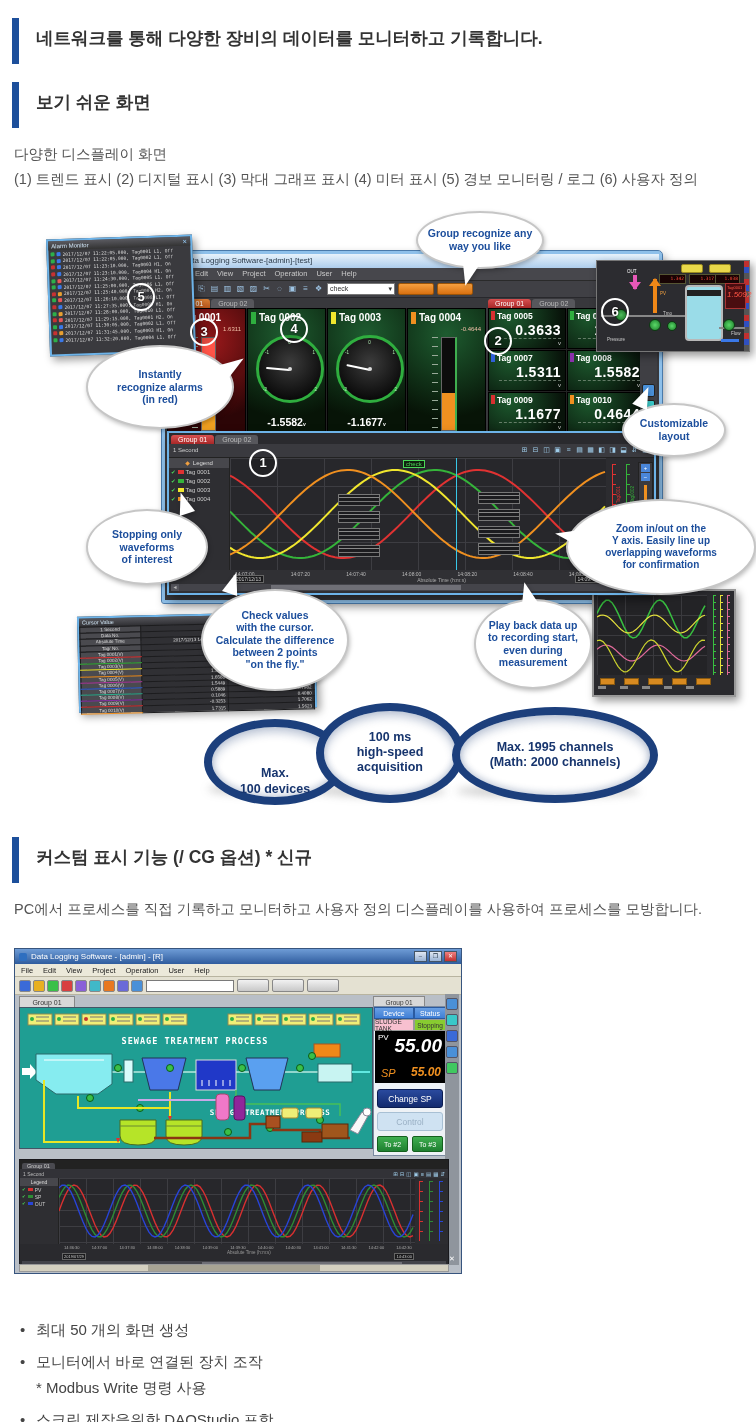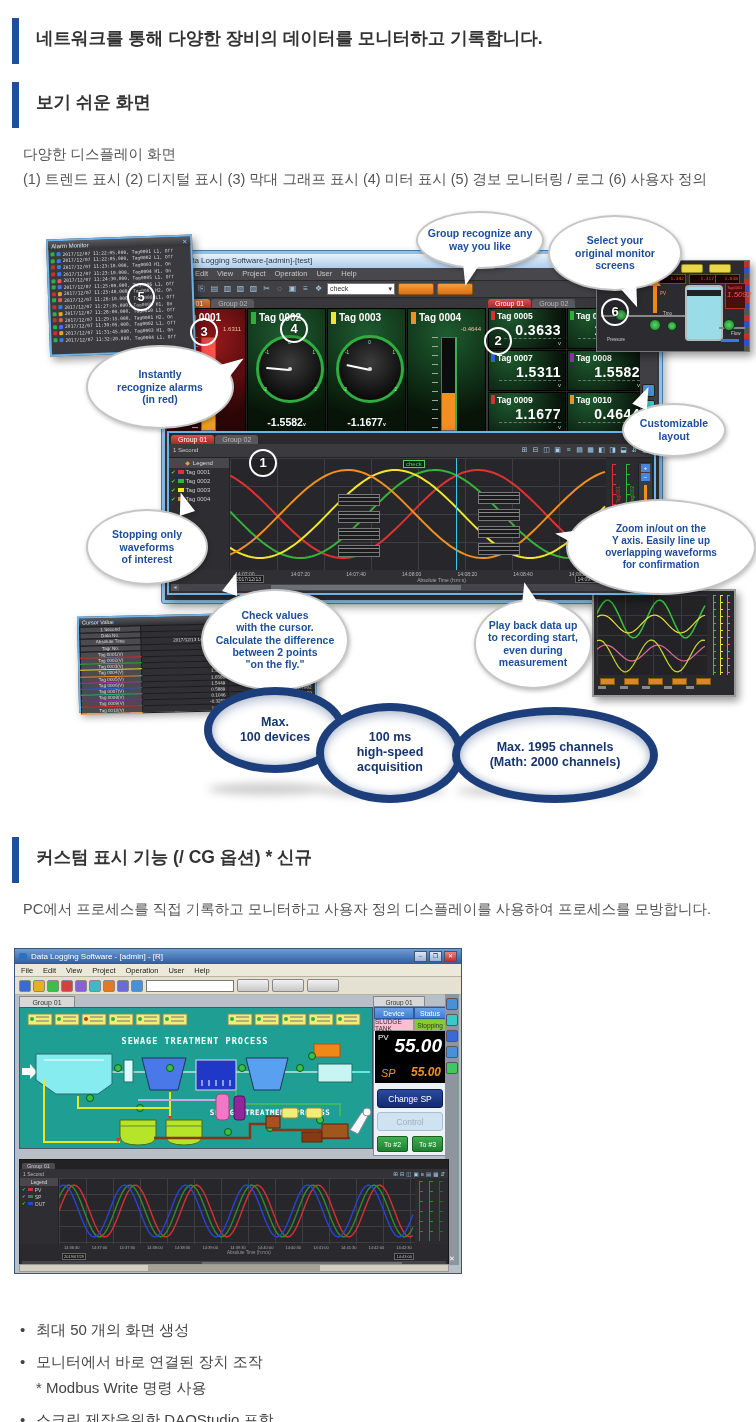--- a/index.html
+++ b/index.html
@@ -1,21 +1,21 @@
 <!DOCTYPE html>
 <html><head>
 <meta charset="utf-8">
 <style>
   html,body{margin:0;padding:0;background:#fff;}
   body{width:756px;font-family:"Liberation Sans","DejaVu Sans",sans-serif;color:#333;}
 
   
   .sec-h{border-left:7px solid #1d4f9b;margin:18px 0 0 12px;padding:8px 0 14px 17px;
          font-size:17.5px;font-weight:bold;color:#333;}
-  .intro{margin:14px 0 0 23px;font-size:14.5px;color:#555;line-height:1.75;}
+  .intro{margin:14px 0 0 14px;font-size:14.5px;color:#555;line-height:1.75;}
   .collage{position:relative;height:612px;margin-top:14px;}
   .shot2wrap{position:relative;width:448px;height:326px;margin:26px 0 0 14px;}
   .bullets{margin:44px 0 30px 18px;padding:0;list-style:none;}
   .bullets li{position:relative;padding-left:18px;font-size:15px;color:#444;margin-bottom:9px;line-height:1.55;}
   .bullets li::before{content:"•";position:absolute;left:2px;color:#444;}
   .b-note:empty{display:none;}
   .b-note{margin-top:2px;}
 
   
   .callout{position:absolute;background:#fff;border:2px solid #c6c6c6;border-radius:50%;
@@ -771,26 +771,20 @@
   <div class="cnum" style="left:190px;top:111px;">3</div>
   <div class="cnum" style="left:280px;top:108px;">4</div>
   <div class="cnum" style="left:127px;top:76px;">5</div>
   <div class="cnum" style="left:601px;top:91px;">6</div>
 
   <div class="callout" style="left:416px;top:4px;width:128px;height:58px;">
     <span>Group recognize any
 way you like</span>
       <span class="tail tail-b" style="left:34%;transform:rotate(14deg);"></span>
   </div>
-  <div class="callout" style="left:548px;top:8px;width:134px;height:76px;">
-    <span>Select your
-original monitor
-screens</span>
-      <span class="tail tail-b" style="left:58%;transform:rotate(-22deg);"></span>
-  </div>
   <div class="callout" style="left:622px;top:196px;width:104px;height:54px;">
     <span>Customizable
 layout</span>
       <span class="tail tail-t" style="left:12px;transform:rotate(24deg);"></span>
   </div>
   <div class="callout" style="left:86px;top:138px;width:148px;height:84px;">
     <span>Instantly
 recognize alarms
 (in red)</span>
       <span class="tail tail-r" style="top:8px;transform:rotate(-34deg);"></span>
@@ -820,21 +814,21 @@
     <span>Play back data up
 to recording start,
 even during
 measurement</span>
       <span class="tail tail-t" style="left:38%;transform:rotate(-14deg);"></span>
   </div>
 
   <div class="badge-shadow" style="left:208px;top:576px;width:120px;height:12px;"></div>
   <div class="badge-shadow" style="left:320px;top:578px;width:126px;height:12px;"></div>
   <div class="badge-shadow" style="left:456px;top:578px;width:184px;height:12px;"></div>
-  <div class="badge" style="left:204px;top:480px;width:126px;height:70px;">
+  <div class="badge" style="left:204px;top:512px;width:126px;height:70px;justify-content:flex-end;">
       <div>Max.</div>
       <div>100 devices</div>
     </div>
   <div class="badge" style="left:316px;top:496px;width:132px;height:84px;">
       <div>100 ms</div>
       <div>high-speed</div>
       <div>acquisition</div>
     </div>
   <div class="badge" style="left:452px;top:500px;width:190px;height:80px;">
       <div>Max. 1995 channels</div>

